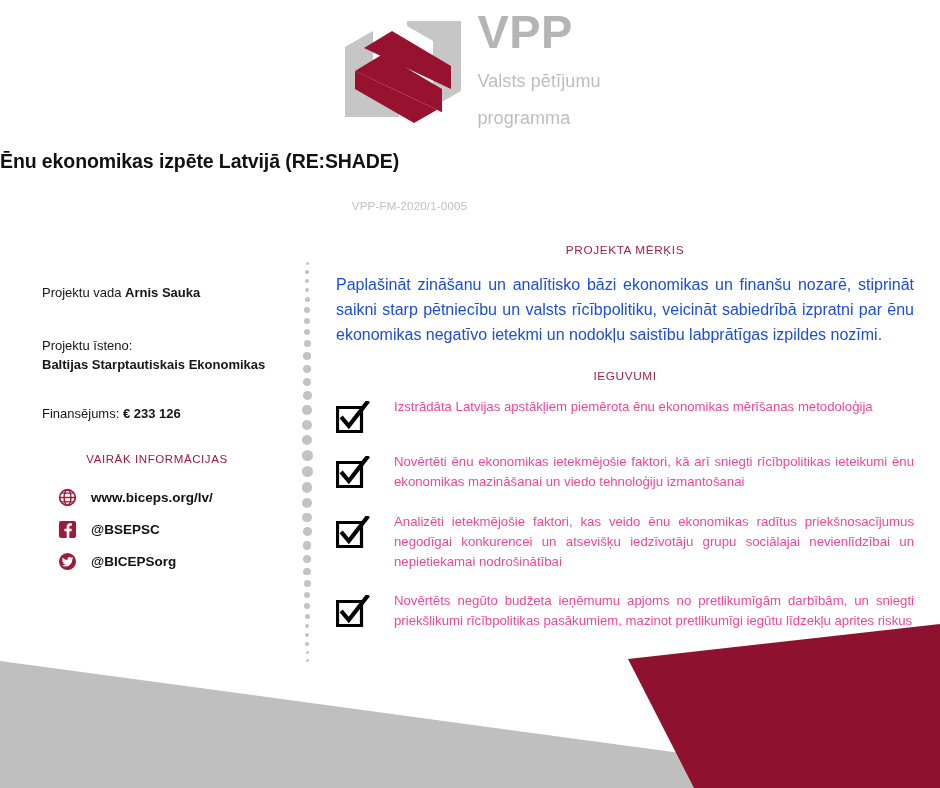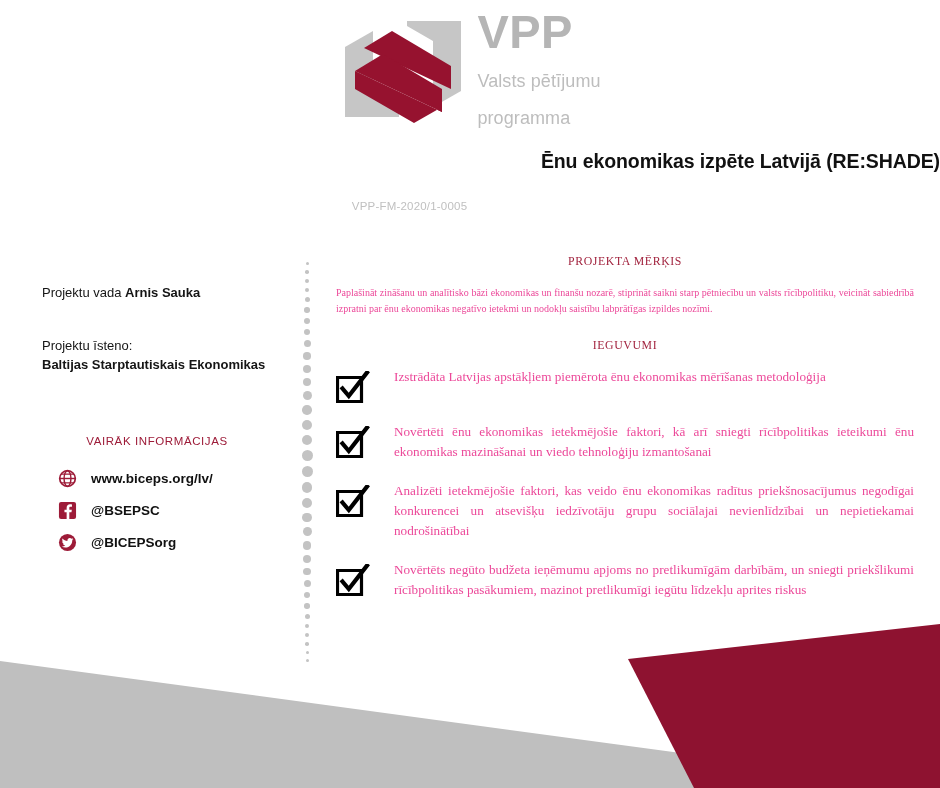--- a/index.html
+++ b/index.html
@@ -68,21 +68,21 @@
     margin-top: 16px;
     letter-spacing: 0.1px;
   }
 
   
   .title {
     position: absolute;
     top: 150px;
     left: 0;
     width: 940px;
-    text-align: right;
+    text-align: left;
     font-size: 19.5px;
     font-weight: bold;
     color: #111111;
     letter-spacing: -0.1px;
   }
   .subtitle {
     position: absolute;
     top: 200px;
     left: 0;
     width: 819px;
@@ -155,35 +155,34 @@
   }
   .contact-label {
     font-size: 13.5px;
     color: #111111;
   }
 
   
   .right-col {
     position: absolute;
     left: 336px;
-    top: 254px;
+    top: 243px;
     width: 578px;
-    font-family: Liberation Serif, serif;
   }
   .section-head {
     text-align: center;
     color: #a2243f;
     font-size: 11.8px;
     letter-spacing: 0.6px;
   }
   .goal-text {
     margin-top: 16px;
-    font-size: 10px;
+    font-size: 16px;
     line-height: 1.55;
-    color: #ec4899;
+    color: #1d4ed8;
     text-align: justify;
     text-justify: inter-word;
   }
   .benefits-head {
     margin-top: 22px;
     text-align: center;
     color: #a2243f;
     font-size: 11.8px;
     letter-spacing: 0.6px;
   }
@@ -283,20 +282,23 @@
       <span>Projektu vada </span><span class="strong">Arnis Sauka</span>
     </div>
 
     <div class="gap-lg"></div>
 
     <div class="lc-line">Projektu īsteno:</div>
     <div class="lc-line strong">Baltijas Starptautiskais Ekonomikas</div>
 
     <div class="gap-md"></div>
 
+    <div class="lc-line">
+      <span>Finansējums: </span><span class="strong">€ 233 126</span>
+    </div>
 
     <div class="more-info-head">VAIRĀK INFORMĀCIJAS</div>
 
     <div class="contacts">
 
       <div class="contact-row">
         <span class="contact-ico">
           <svg viewBox="0 0 20 20" width="19" height="19" aria-hidden="true">
             <circle cx="10" cy="10" r="8.2" fill="none" stroke="#9d1b38" stroke-width="1.8"></circle>
             <ellipse cx="10" cy="10" rx="3.6" ry="8.2" fill="none" stroke="#9d1b38" stroke-width="1.5"></ellipse>

